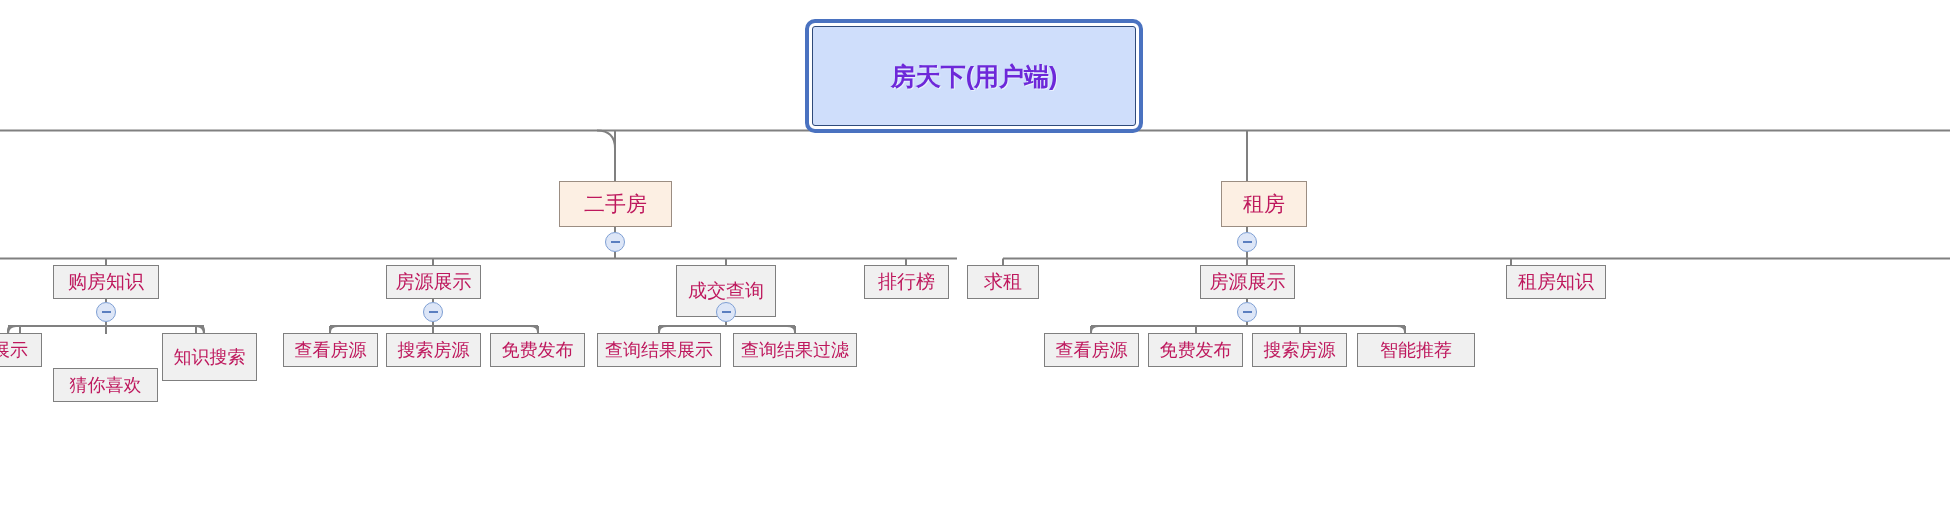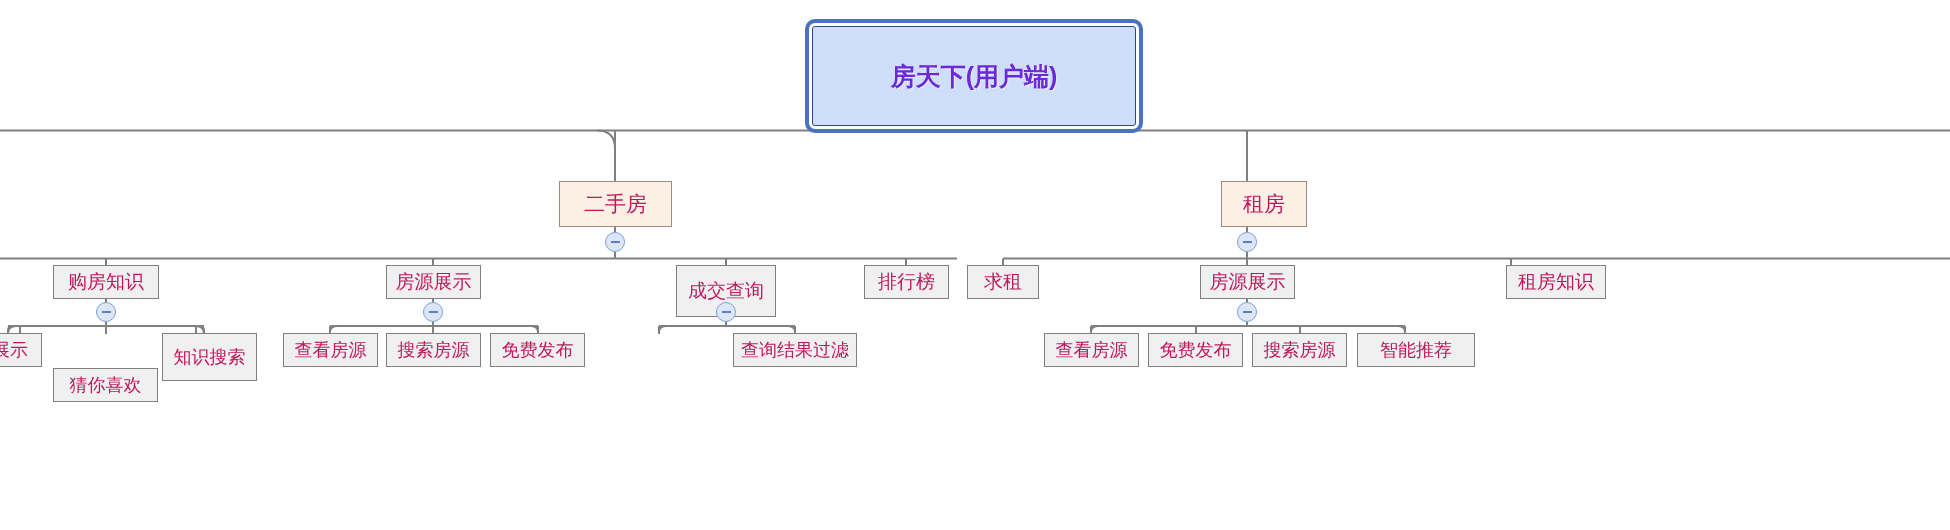--- a/index.html
+++ b/index.html
@@ -215,20 +215,23 @@
   <div class="node l4" style="left:283px;top:333px;width:95px;height:34px;">
     <span>查看房源</span>
   </div>
   <div class="node l4" style="left:386px;top:333px;width:95px;height:34px;">
     <span>搜索房源</span>
   </div>
   <div class="node l4" style="left:490px;top:333px;width:95px;height:34px;">
     <span>免费发布</span>
   </div>
 
+  <div class="node l4" style="left:597px;top:333px;width:124px;height:34px;">
+    <span>查询结果展示</span>
+  </div>
   <div class="node l4" style="left:733px;top:333px;width:124px;height:34px;">
     <span>查询结果过滤</span>
   </div>
 
   <div class="node l4" style="left:1044px;top:333px;width:95px;height:34px;">
     <span>查看房源</span>
   </div>
   <div class="node l4" style="left:1148px;top:333px;width:95px;height:34px;">
     <span>免费发布</span>
   </div>

